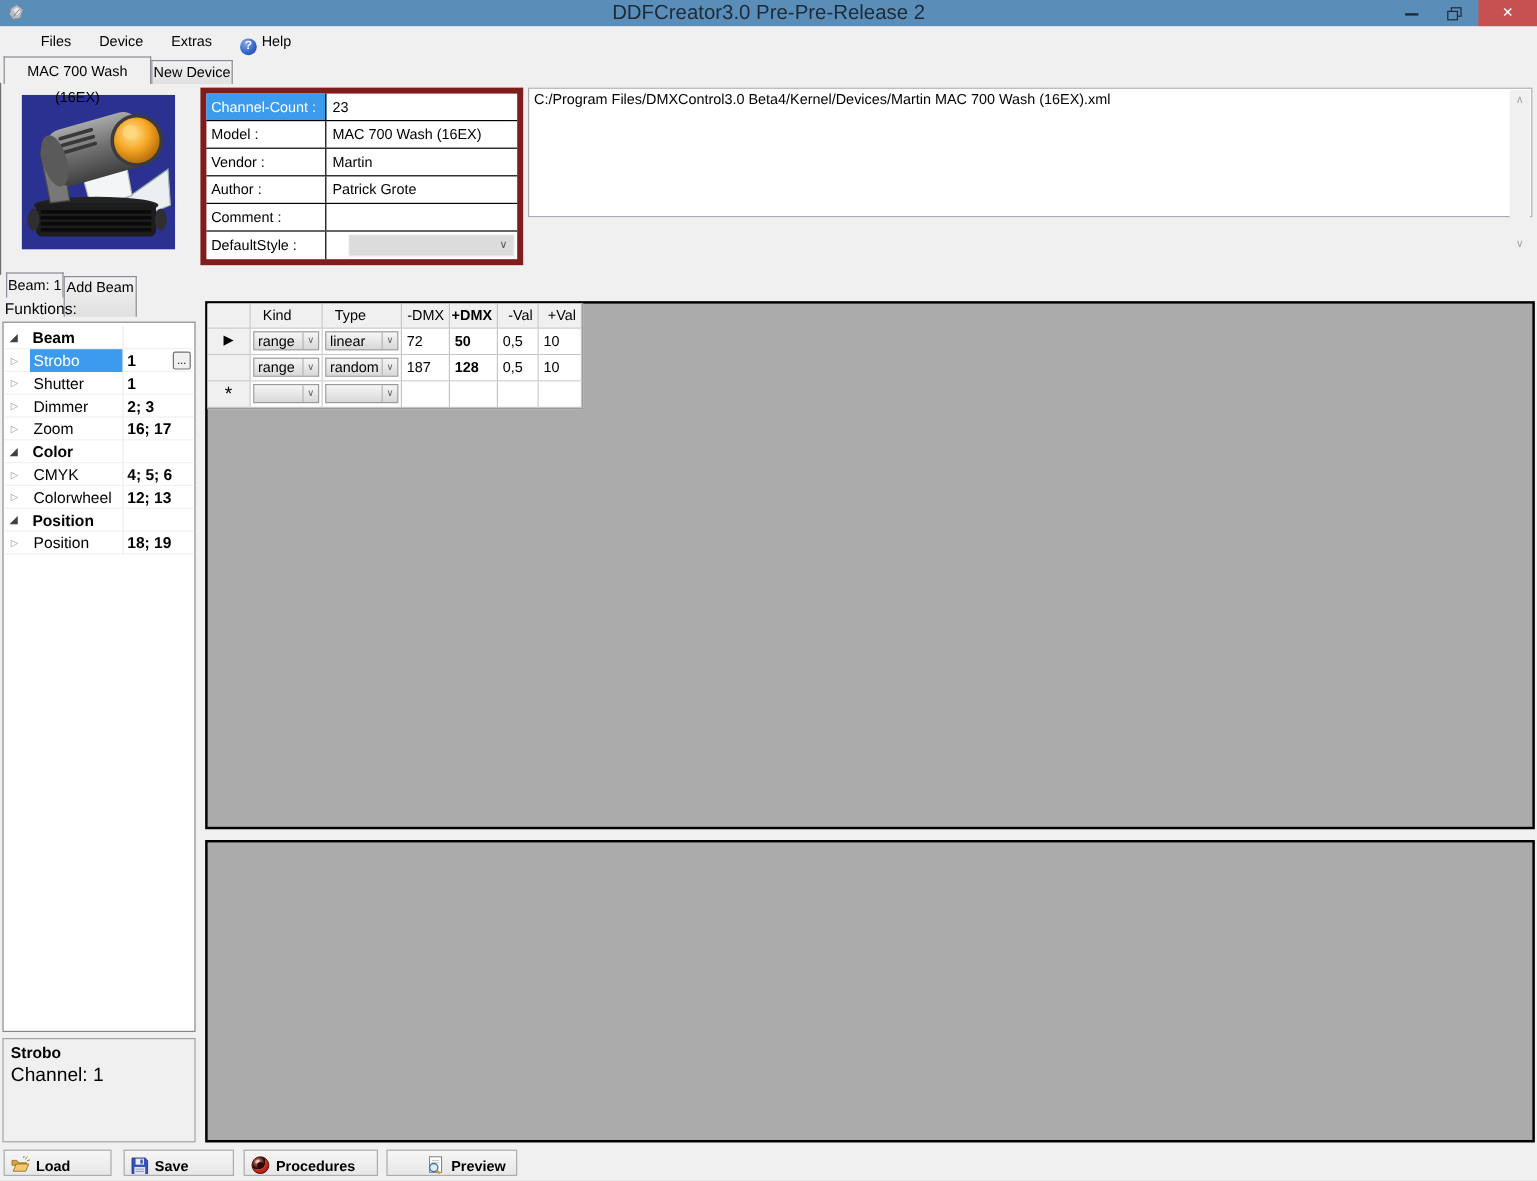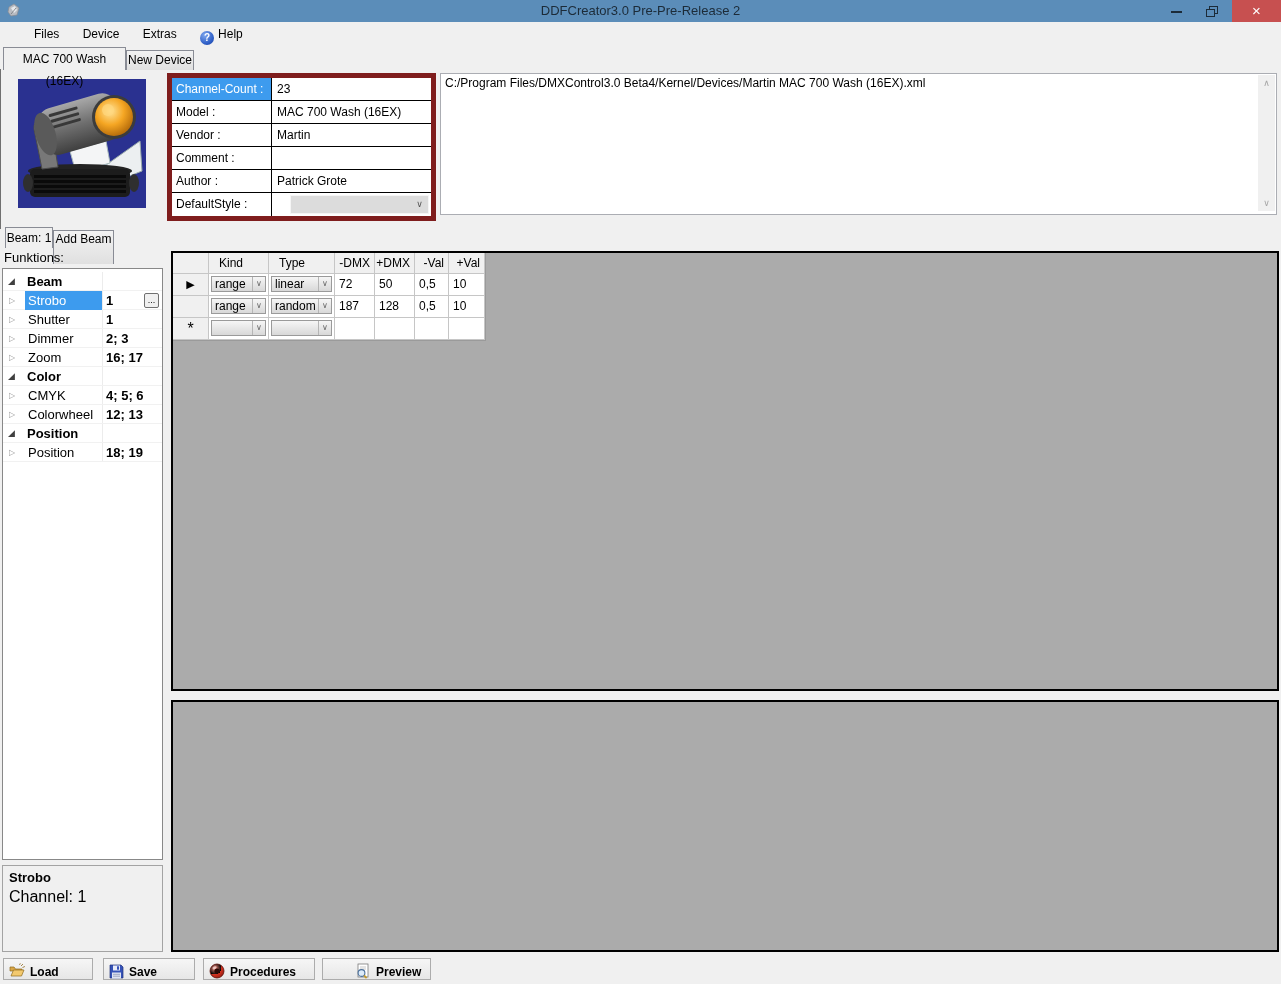--- a/index.html
+++ b/index.html
@@ -8,21 +8,21 @@
     position:relative; width:1281px; height:984px; background:#f0f0f0;
     font-family:"Liberation Sans", sans-serif; font-size:12px; color:#000;
     overflow:hidden;
   }
   .abs { position:absolute; }
 
   
   .titlebar { left:0; top:0; width:1281px; height:22px; background:#5b8db9; }
   .titlebar .title {
     position:absolute; left:0; right:0; top:0; height:32px; line-height:22px;
-    text-align:center; color:#1c2b38; font-size:13px;
+    text-align:center; color:#1c2b38; font-size:17px;
   }
   .app-icon { position:absolute; left:6px; top:3px; width:16px; height:16px; }
   .win-btn { position:absolute; top:0; height:22px; text-align:center; cursor:default; }
   .btn-min { left:1158px; width:37px; }
   .btn-restore { left:1195px; width:37px; }
   .btn-close { left:1232px; width:49px; background:#c75050; color:#fff; font-size:15px; line-height:21px; }
   .min-bar { position:absolute; left:13px; top:11px; width:11px; height:2px; background:#1c2b38; }
   .restore-box { position:absolute; left:14px; top:6px; width:9px; height:8px; border:1px solid #1c2b38; background:transparent; }
   .restore-box2 { position:absolute; left:11px; top:9px; width:9px; height:8px; border:1px solid #1c2b38; background:#5b8db9; }
 
@@ -49,21 +49,21 @@
   .prop-row:last-child { border-bottom:none;gap:16px; }
   .prop-label { width:100px; border-right:1px solid #000; padding:0 4px; line-height:22px;
     overflow:hidden; white-space:nowrap; }
   .prop-label.selected { background:#3d9bee; color:#fff; }
   .prop-value { flex:1; padding:0 5px; line-height:22px; overflow:hidden; white-space:nowrap; }
   .prop-combo { flex:1; margin:2px; background:#dcdcdc; border:1px solid #f5f5f5; position:relative; }
   .prop-combo .chev { position:absolute; right:0; top:0; width:17px; height:100%;
     text-align:center; color:#555; font-size:9px; line-height:17px; }
 
   
-  .pathbox { left:440px; top:73px; width:837px; height:142px; background:#fff; border:1px solid #abadb3; }
+  .pathbox { left:440px; top:73px; width:837px; height:108px; background:#fff; border:1px solid #abadb3; }
   .path-text { position:absolute; left:4px; top:2px; right:22px; font-size:12px; white-space:nowrap; overflow:hidden; }
   .vscroll { position:absolute; right:1px; top:1px; width:17px; height:136px; background:#f0f0f0; }
   .vscroll .arr { position:absolute; left:0; width:17px; height:16px; color:#a6a6a6;
     font-size:9px; text-align:center; line-height:16px; }
   .vscroll .arr.up { top:0; } .vscroll .arr.down { bottom:0; }
 
   
   .tab-beam-active { left:5px; top:227px; width:48px; height:21px; background:#f0f0f0; line-height:20px; z-index:2; font-size:12px; }
   .tab-beam-inactive { left:53px; top:230px; width:61px; height:34px; background:linear-gradient(#f2f2f2,#e0e0e0); line-height:17px; font-size:12px; }
   .funktions-label { left:4px; top:250px; font-size:13px; }
@@ -94,21 +94,21 @@
   .panel2 { left:171px; top:700px; width:1108px; height:252px; background:#ababab; border:2px solid #000; }
 
   
   .dgrid { position:absolute; left:0; top:0; background:#fff; border-right:1px solid #9a9a9a; border-bottom:1px solid #9a9a9a; }
   .dg-row { display:flex; }
   .dg-cell { border-right:1px solid #c6c6c6; border-bottom:1px solid #c6c6c6; overflow:hidden; white-space:nowrap; }
   .dg-head .dg-cell { background:#f0f0f0; height:21px; line-height:20px; }
   .dg-body .dg-cell { height:22px; line-height:21px; background:#fff; }
   .c0 { width:36px; background:#f0f0f0 !important; text-align:center; }
   .c1 { width:60px; } .c2 { width:66px; }
-  .c3 { width:40px; } .c4 { width:40px; } .c5 { width:34px; } .c6 { width:36px; }
+  .c3 { width:40px; } .c4 { width:40px;font-weight:bold; } .c5 { width:34px; } .c6 { width:36px; }
   .h-left { padding-left:10px; } .h-right { text-align:right; padding-right:4px; }
   .num { padding-left:4px; }
   .combo { position:relative; margin:2px; height:16px; background:linear-gradient(#f6f6f6,#d8d8d8);
     border:1px solid #9a9a9a; line-height:14px; padding-left:3px; font-size:12px; }
   .combo .chev { position:absolute; right:0; top:0; width:13px; height:14px; border-left:1px solid #b5b5b5;
     text-align:center; color:#666; font-size:8px; line-height:14px; }
   .marker { font-size:11px; }
   .marker-new { font-size:16px; line-height:24px; }
 
   
@@ -198,26 +198,26 @@
     </div>
     <div class="prop-row">
       <div class="prop-label">Model :</div>
       <div class="prop-value">MAC 700 Wash (16EX)</div>
     </div>
     <div class="prop-row">
       <div class="prop-label">Vendor :</div>
       <div class="prop-value">Martin</div>
     </div>
     <div class="prop-row">
+      <div class="prop-label">Author :</div>
+      <div class="prop-value">Patrick Grote</div>
+    </div>
+    <div class="prop-row">
       <div class="prop-label">Comment :</div>
       <div class="prop-value"></div>
-    </div>
-    <div class="prop-row">
-      <div class="prop-label">Author :</div>
-      <div class="prop-value">Patrick Grote</div>
     </div>
     <div class="prop-row">
       <div class="prop-label">DefaultStyle :</div>
       <div class="prop-combo">
         <span></span>
         <span class="chev">∨</span>
       </div>
     </div>
   </div>
 

